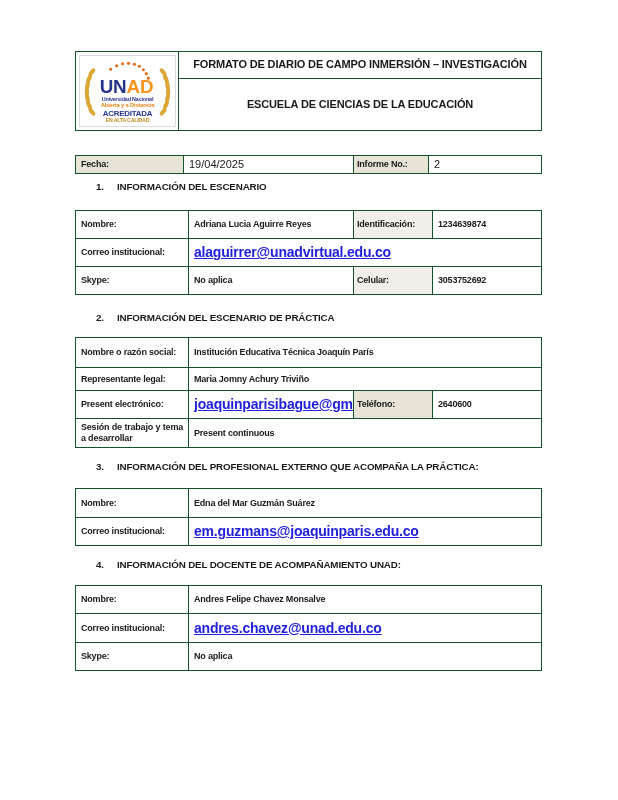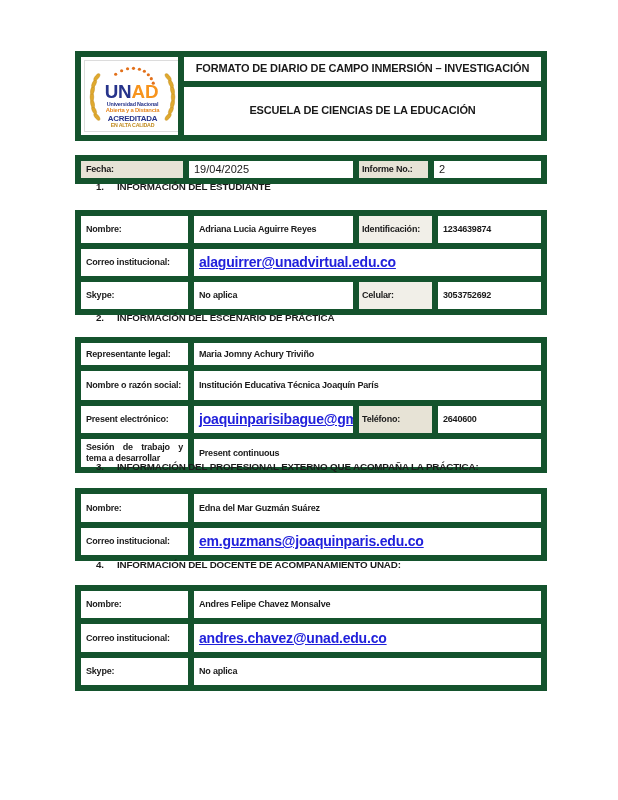--- a/index.html
+++ b/index.html
@@ -5,21 +5,21 @@
   html,body{margin:0;padding:0;}
   body{
     width:618px;height:800px;background:#ffffff;overflow:hidden;
     font-family:"Liberation Sans",sans-serif;color:#1a1a1a;
     -webkit-font-smoothing:antialiased;
   }
   #page{position:relative;width:618px;height:800px;background:#fff;}
   .abs{position:absolute;}
   table{border-collapse:collapse;table-layout:fixed;}
   td{
-    border:6px solid #14532d;
+    border:1px solid #14532d;
     padding:2px 5px;
     font-size:9px;font-weight:bold;letter-spacing:-0.2px;
     vertical-align:middle;line-height:1.2;color:#1a1a1a;
     overflow:hidden;
   }
   td.nowrap{white-space:nowrap;}
   td.tight{padding:2px 3px;}
   .shade{background:#E7E3D6;}
   .shade-light{background:#F1EFE8;}
   .reg{font-weight:normal;font-size:11px;letter-spacing:0;}
@@ -113,21 +113,21 @@
       <td class="shade nowrap" style="height:11px;margin-top:36px;">Fecha:</td>
       <td class="reg nowrap">19/04/2025</td>
       <td class="shade nowrap tight">Informe No.:</td>
       <td class="reg nowrap">2</td>
     </tr>
   </tbody>
     </table>
 
   <div class="sec-head" style="top:181px;">
     <span class="sec-num">1.</span>
-    <span>INFORMACIÓN DEL ESTUDIANTE</span>
+    <span>INFORMACIÓN DEL ESCENARIO</span>
   </div>
 
   <table class="abs" style="left:75px;top:210px;width:466px;">
     <colgroup>
         <col style="width:113px">
         <col style="width:165px">
         <col style="width:79px">
         <col style="width:109px">
       </colgroup>
     <tbody>
@@ -157,26 +157,26 @@
 
   <table class="abs" style="left:75px;top:337px;width:466px;">
     <colgroup>
         <col style="width:113px">
         <col style="width:165px">
         <col style="width:79px">
         <col style="width:109px">
       </colgroup>
     <tbody>
         <tr>
+      <td class="just" style="height:25px;">Nombre o razón social:</td>
+      <td colspan="3" class="nowrap">Institución Educativa Técnica Joaquín París</td>
+    </tr>
+    <tr>
       <td class="nowrap" style="height:18px;">Representante legal:</td>
       <td colspan="3" class="nowrap">Maria Jomny Achury Triviño</td>
-    </tr>
-    <tr>
-      <td class="just" style="height:25px;">Nombre o razón social:</td>
-      <td colspan="3" class="nowrap">Institución Educativa Técnica Joaquín París</td>
     </tr>
     <tr>
       <td class="nowrap" style="height:23px;">Present electrónico:</td>
       <td class="nowrap"><a class="lnk" href="#">joaquinparisibague@gmail.com</a></td>
       <td class="shade nowrap tight">Teléfono:</td>
       <td class="nowrap">2640600</td>
     </tr>
     <tr>
       <td class="just" style="height:24px;">Sesión de trabajo y tema a desarrollar</td>
       <td colspan="3" class="nowrap">Present continuous</td>

